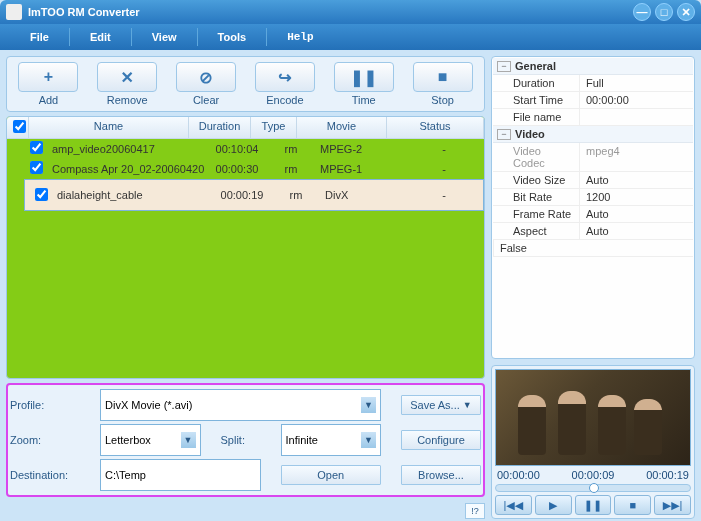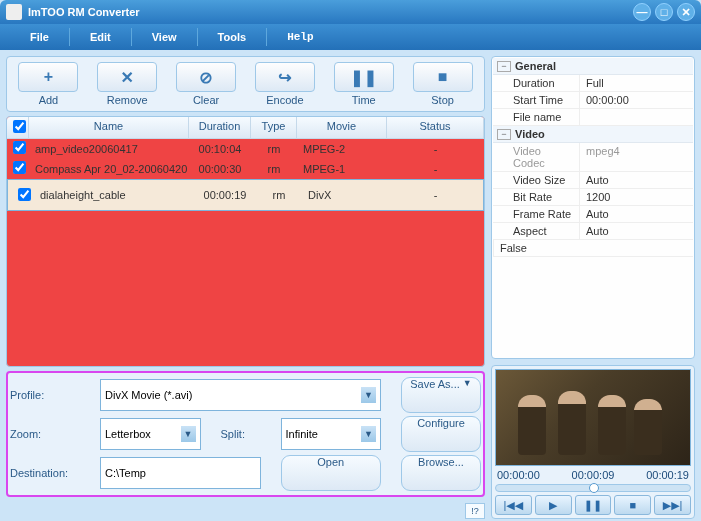--- a/index.html
+++ b/index.html
@@ -16,39 +16,39 @@
 .menubar .menu-item:last-child { border-right: none; font-family: Liberation Mono, monospace; }
 
 .content { display: flex; padding: 6px; gap: 6px; height: calc(100% - 46px); }
 
 .left-col { flex: 1; display: flex; flex-direction: column; gap: 4px; }
 .toolbar { display: flex; gap: 6px; background: #e8f2fb; border: 1px solid #9ec8e8; border-radius: 4px; padding: 5px; }
 .tbtn { flex: 1; display: flex; flex-direction: column; align-items: center; gap: 2px; cursor: pointer; }
 .tbtn .ib { width: 60px; height: 30px; background: linear-gradient(to bottom, #fdfdfe, #dde9f5); border: 1px solid #9ec8e8; border-radius: 4px; display: flex; align-items: center; justify-content: center; color: #3a7ab5; font-size: 16px; font-weight: bold; }
 .tbtn .lbl { color: #2a5a88; }
 
-.filelist { flex: 1; background: #ef4444; border: 1px solid #9ec8e8; border-radius: 4px; overflow: hidden; display: flex; flex-direction: column; }
+.filelist { flex: 1; background: #84cc16; border: 1px solid #9ec8e8; border-radius: 4px; overflow: hidden; display: flex; flex-direction: column; }
 .fl-head { display: flex; background: linear-gradient(to bottom, #f6fbff, #dde9f5); border-bottom: 1px solid #c5d9ea; }
 .fl-head div { padding: 3px 6px; border-right: 1px solid #c5d9ea; color: #2a5a88; text-align: center; }
 .fl-body { flex: 1; overflow-y: auto; }
-.fl-row { display: flex; border-bottom: 1px solid transparent; align-items: center; }
+.fl-row { display: flex; border-bottom: 1px solid transparent; align-items: center; margin-left: 17px; }
 .fl-row div { padding: 2px 6px; color: #333; white-space: nowrap; overflow: hidden; }
 .fl-row.sel { background: #f5e9d9; }
 .col-ck { width: 22px; text-align: center; }
 .col-name { width: 160px; }
 .col-dur { width: 62px; text-align: center; }
 .col-type { width: 46px; text-align: center; }
 .col-target { width: 90px; }
 .col-status { flex: 1; text-align: center; }
 
 .bottom-panel { background: #e8f2fb; border: 2px solid #d946ef; border-radius: 4px; padding: 4px 2px; display: grid; grid-template-columns: 70px 1fr 40px 1fr 80px; gap: 3px 20px; align-items: center; }
 .bottom-panel label { color: #2a5a88; }
 .sel, .txt { height: 32px; border: 1px solid #7eb4dc; background: #fff; padding: 1px 4px; display: flex; align-items: center; justify-content: space-between; }
 .sel .arrow { width: 15px; height: 16px; background: linear-gradient(to bottom,#c9e2f6,#9cc8e8); display: flex; align-items: center; justify-content: center; color: #2a5a88; font-size: 9px; }
-.btn { height: 36px; background: linear-gradient(to bottom, #f6fbff, #dde9f5); border: 1px solid #9ec8e8; border-radius: 9px; color: #2a5a88; display: flex; align-items: flex-start; justify-content: center; cursor: pointer; padding: 0 6px; }
+.btn { height: 20px; background: linear-gradient(to bottom, #f6fbff, #dde9f5); border: 1px solid #9ec8e8; border-radius: 1px; color: #2a5a88; display: flex; align-items: center; justify-content: center; cursor: pointer; padding: 0 6px; }
 .hint-row { display: flex; justify-content: flex-end; padding-top: 2px; }
 .hint { width: 20px; height: 16px; border: 1px solid #9ec8e8; background: #f6fbff; color: #2a5a88; display: flex; align-items: center; justify-content: center; font-size: 9px; cursor: pointer; }
 
 .right-col { width: 204px; display: flex; flex-direction: column; gap: 6px; }
 .prop-panel { flex: 1; background: #fefefe; border: 1px solid #9ec8e8; border-radius: 4px; overflow-y: auto; padding: 1px; }
 .prop-group { display: flex; align-items: center; background: #f0f6fc; border-bottom: 1px solid #e0e8f0; }
 .prop-group .expander { width: 14px; text-align: center; color: #666; border: 1px solid #aaa; font-size: 9px; margin: 1px 4px; line-height: 9px; cursor: pointer; }
 .prop-group .gname { font-weight: bold; color: #333; padding: 2px 0; }
 .prop-row { display: flex; border-bottom: 1px solid #eee; }
 .prop-row .pk { width: 86px; padding: 2px 4px 2px 20px; color: #333; }

